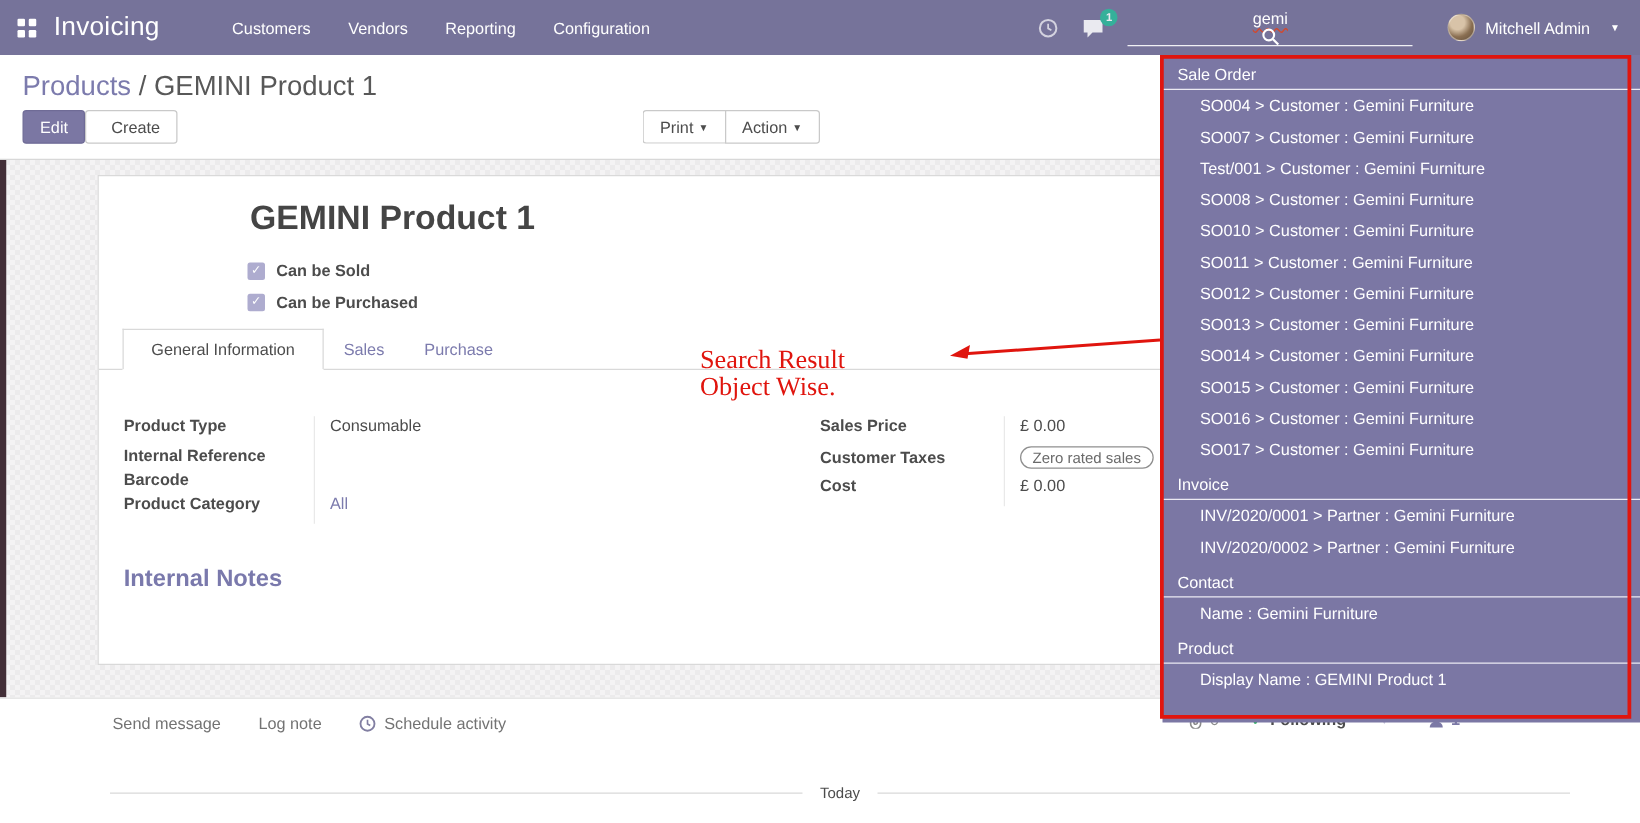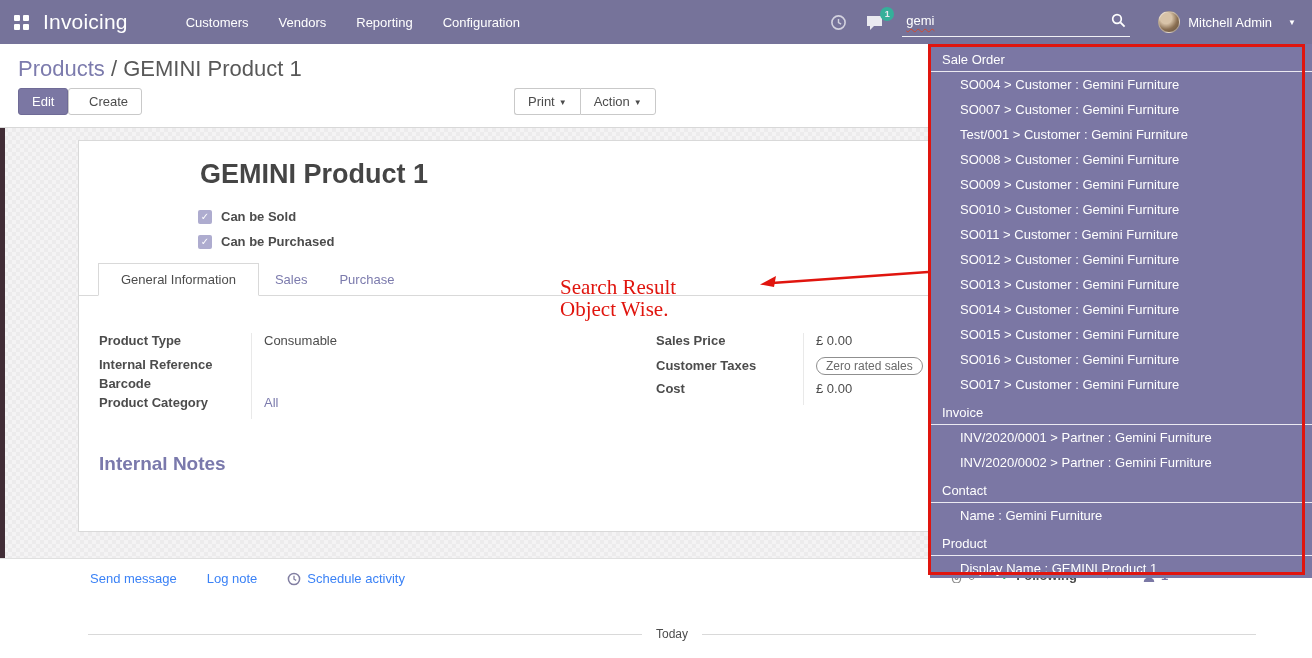--- a/index.html
+++ b/index.html
@@ -9,21 +9,21 @@
   
   .topbar { position:absolute; left:0; top:0; width:1312px; height:44px; background:#76739A; display:flex; align-items:center; z-index:40; }
   .apps-grid { width:15px; height:15px; margin-left:14px; display:grid; grid-template-columns:6px 6px; grid-template-rows:6px 6px; gap:3px; cursor:pointer; }
   .apps-grid span { background:#fff; border-radius:1px; }
   .brand { color:#fff; font-size:21px; margin-left:14px; letter-spacing:.2px; }
   .topmenu { display:flex; margin-left:56px; gap:26px; }
   .topmenu .mi { color:#fff; font-size:13px; cursor:pointer; padding:4px 2px; }
   .top-right { position:absolute; right:0; top:0; height:44px; display:flex; align-items:center; }
   .icon-btn { margin-right:18px; opacity:.85; cursor:pointer; position:relative; }
   .badge { position:absolute; top:-7px; right:-10px; background:#2ABB9B; color:#fff; font-size:9px; font-weight:bold; width:14px; height:14px; border-radius:50%; display:flex; align-items:center; justify-content:center; }
-  .searchbox { width:228px; height:30px; border-bottom:1px solid rgba(255,255,255,.9); display:flex; align-items:center; justify-content:space-between; margin-right:28px; padding:0 4px 2px 4px; cursor:text; }
+  .searchbox { width:228px; height:30px; border-bottom:1px solid rgba(255,255,255,.9); display:flex; align-items:center; justify-content:space-between; margin-right:28px; padding:0 4px 2px 4px; cursor:text;flex-direction:column; }
   .searchbox .q { color:#fff; font-size:13px; text-decoration:underline wavy #d0482f 1px; text-underline-offset:3px; }
   .avatar { width:22px; height:22px; border-radius:50%; background:radial-gradient(circle at 35% 30%, #d8c3a8 0 30%, #8a6f52 60%, #5d4a38 100%); border:1px solid rgba(255,255,255,.4); margin-right:8px; cursor:pointer; }
   .username { color:#fff; font-size:13px; margin-right:16px; cursor:pointer; }
   .caret-w { color:#fff; font-size:8px; margin-right:16px; cursor:pointer; }
 
   
   .controlpanel { position:absolute; left:0; top:44px; width:1312px; height:84px; background:#fff; border-bottom:1px solid #d8d8d8; }
   .breadcrumb { position:absolute; left:18px; top:12px; font-size:22px; }
   .breadcrumb .lnk { color:#7C7BAD; cursor:pointer; }
   .breadcrumb .sep, .breadcrumb .cur { color:#585858; }
@@ -67,21 +67,21 @@
   .notes-title { position:absolute; left:20px; top:312px; font-size:19px; font-weight:bold; color:#7A79AC; }
 
   
   .ann { position:absolute; color:#E0150E; font-family:"Liberation Serif", serif; font-size:21px; }
   .ann1 { left:560px; top:147px; }
   .ann2 { left:560px; top:169px; }
   .ann-arrow { position:absolute; left:758px; top:138px; pointer-events:none; }
 
   
   .chatter { position:absolute; left:0; top:558px; width:1312px; height:100px; background:#fff; border-top:1px solid #e0e0e0; }
-  .chat-links { position:absolute; left:90px; top:12px; display:flex; gap:30px; font-size:13px; color:#3b82f6; }
+  .chat-links { position:absolute; left:90px; top:12px; display:flex; gap:30px; font-size:13px; color:#737373; }
   .chat-links .cl { cursor:pointer; display:flex; align-items:center; gap:6px; }
   .chat-right { position:absolute; left:950px; top:9px; display:flex; align-items:center; font-size:13px; }
   .chat-right .grpi { display:flex; align-items:center; gap:5px; margin-right:26px; cursor:pointer; }
   .cnt { color:#8b8b8b; }
   .fchk { color:#1FAE54; font-size:12px; }
   .flw { color:#4c4c4c; font-weight:bold; }
   .caret-l { color:#c9c7dd; font-size:9px; margin-right:30px; cursor:pointer; }
   .fcnt { color:#7B78A5; font-weight:bold; }
   .today { position:absolute; left:88px; top:68px; width:1168px; display:flex; align-items:center; gap:14px; }
   .today .ln { flex:1; height:1px; background:#d9d9d9; }
@@ -260,21 +260,20 @@
       <span class="ln"></span>
     </div>
   </div>
 
   <div class="dropdown">
     <div class="dd-hdr">Sale Order</div>
     <div class="dd-item">SO004 &gt; Customer : Gemini Furniture</div>
     <div class="dd-item">SO007 &gt; Customer : Gemini Furniture</div>
     <div class="dd-item">Test/001 &gt; Customer : Gemini Furniture</div>
     <div class="dd-item">SO008 &gt; Customer : Gemini Furniture</div>
-    <div class="dd-item">SO009 &gt; Customer : Gemini Furniture</div>
     <div class="dd-item">SO010 &gt; Customer : Gemini Furniture</div>
     <div class="dd-item">SO011 &gt; Customer : Gemini Furniture</div>
     <div class="dd-item">SO012 &gt; Customer : Gemini Furniture</div>
     <div class="dd-item">SO013 &gt; Customer : Gemini Furniture</div>
     <div class="dd-item">SO014 &gt; Customer : Gemini Furniture</div>
     <div class="dd-item">SO015 &gt; Customer : Gemini Furniture</div>
     <div class="dd-item">SO016 &gt; Customer : Gemini Furniture</div>
     <div class="dd-item">SO017 &gt; Customer : Gemini Furniture</div>
     <div class="dd-hdr">Invoice</div>
     <div class="dd-item">INV/2020/0001 &gt; Partner : Gemini Furniture</div>

